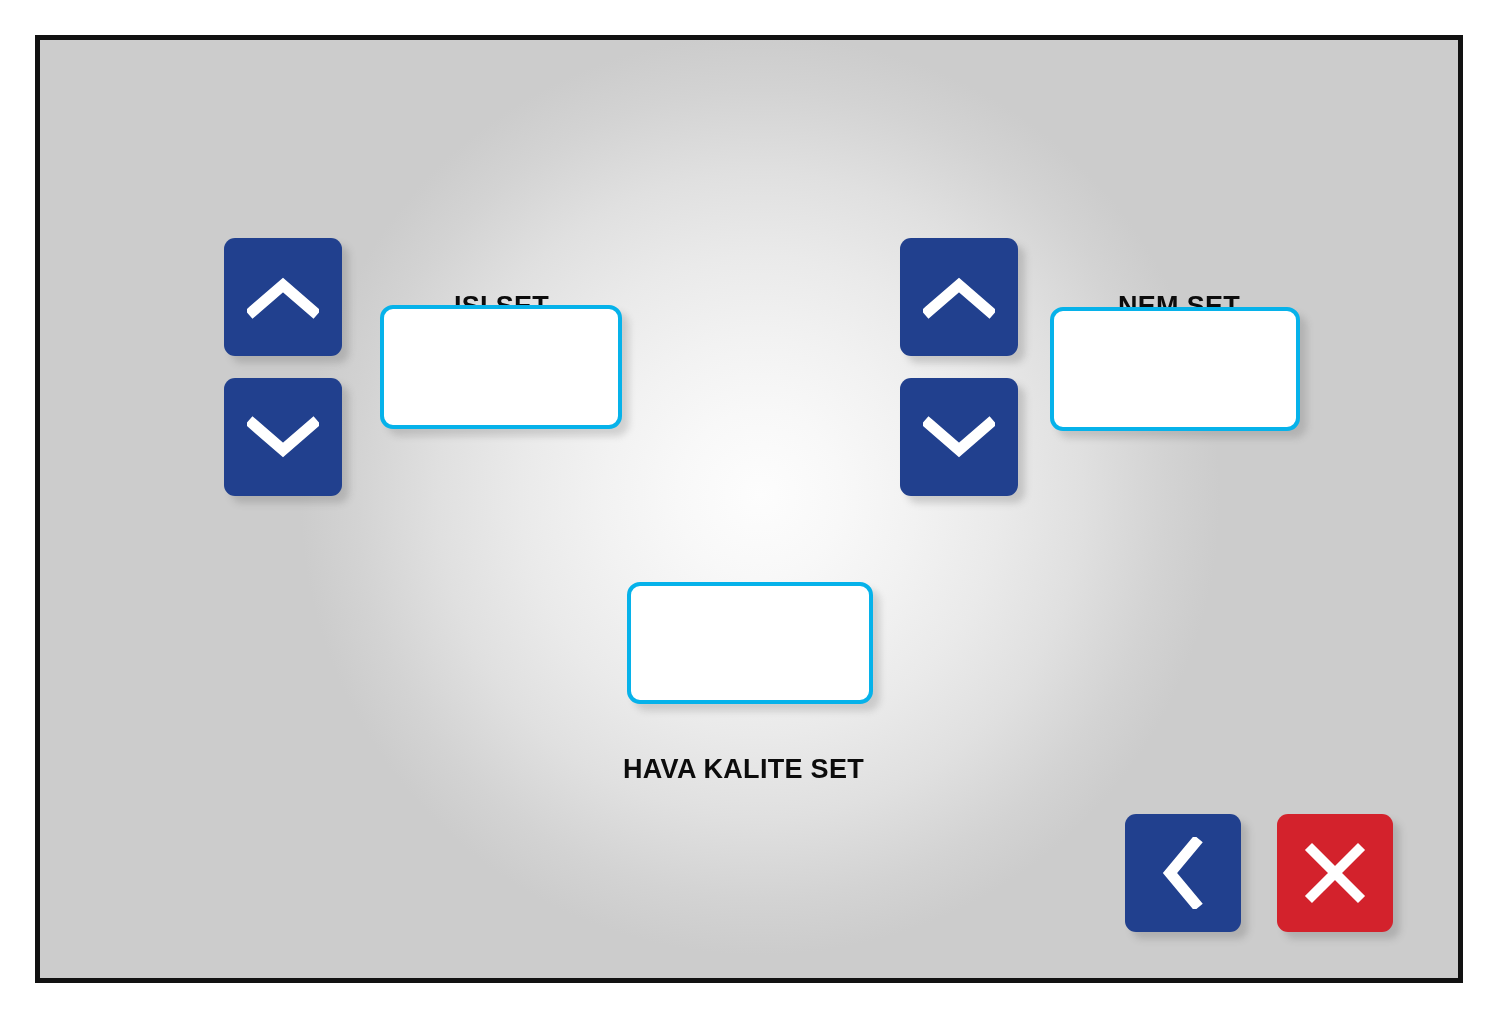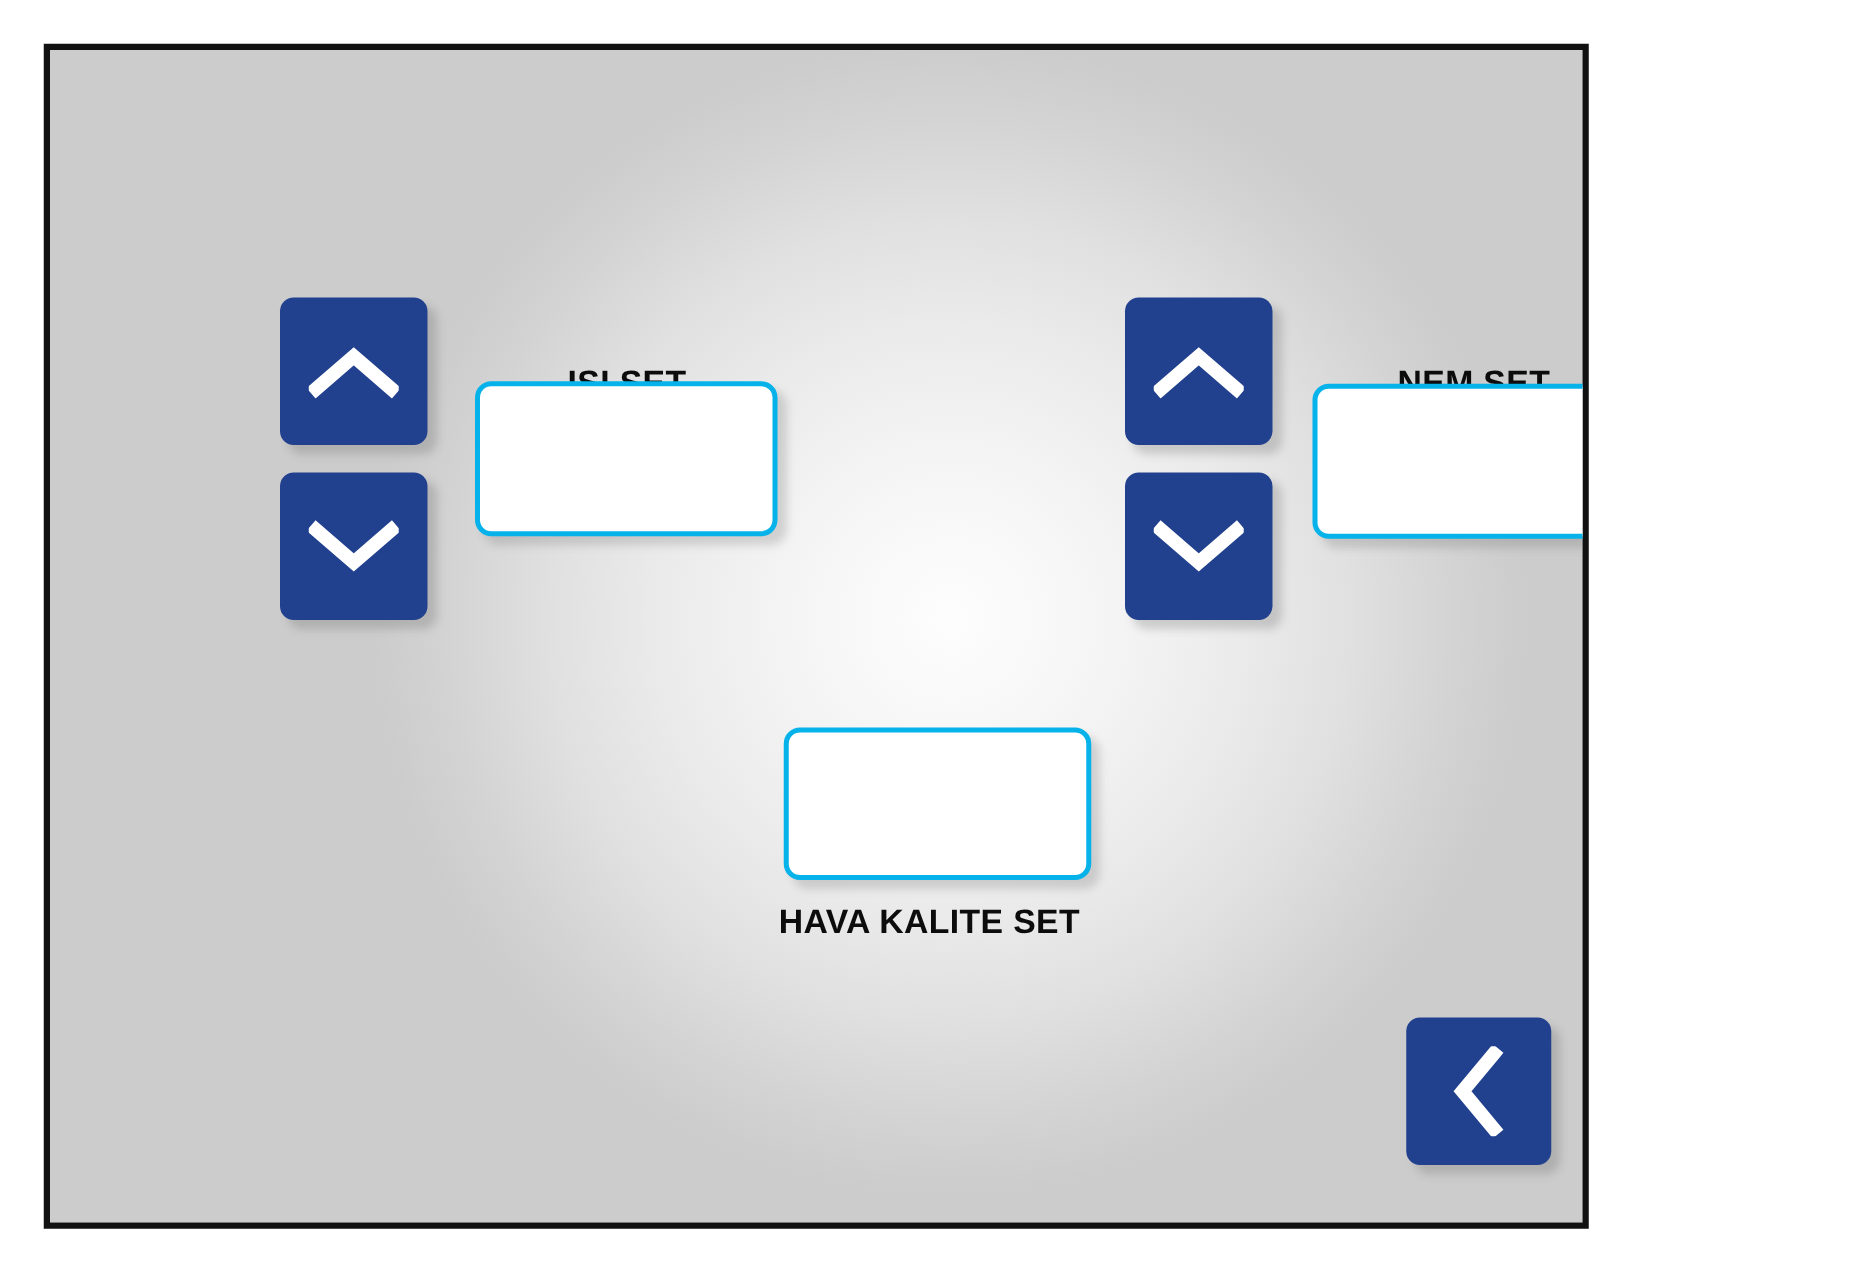--- a/index.html
+++ b/index.html
@@ -12,21 +12,21 @@
     height: 1013px;
     font-family: "Liberation Sans", sans-serif;
     overflow: hidden;
   }
 
   
   #hmi-screen {
     position: absolute;
     left: 35px;
     top: 35px;
-    width: 1236px;
+    width: 1428px;
     height: 948px;
     border: 5px solid #111111;
     box-sizing: border-box;
     background:
       radial-gradient(circle 460px at 720px 455px,
         #fdfdfd 0%,
         #f8f8f8 18%,
         #f2f2f2 34%,
         #eaeaea 52%,
         #e0e0e0 70%,
@@ -83,21 +83,21 @@
   #isi-down      { left: 184px; top: 338px;  width: 118px; height: 118px; }
   #isi-caption   { left: 414px; top: 251px; }
   #isi-field     { left: 340px; top: 265px;  width: 242px; height: 124px; }
 
   #nem-up        { left: 860px; top: 198px;  width: 118px; height: 118px; }
   #nem-down      { left: 860px; top: 338px;  width: 118px; height: 118px; }
   #nem-caption   { left: 1078px; top: 251px; }
   #nem-field     { left: 1010px; top: 267px; width: 250px; height: 124px; }
 
   #hava-field    { left: 587px; top: 542px;  width: 246px; height: 122px; }
-  #hava-caption  { left: 583px; top: 682px; }
+  #hava-caption  { left: 583px; top: 714px; }
 
   #back-button   { left: 1085px; top: 774px; width: 116px; height: 118px; }
   #close-button  { left: 1237px; top: 774px; width: 116px; height: 118px; }
 </style>
 </head>
 <body>
 
 <div id="hmi-screen">
 
   <div class="btn btn-blue" id="isi-up">

